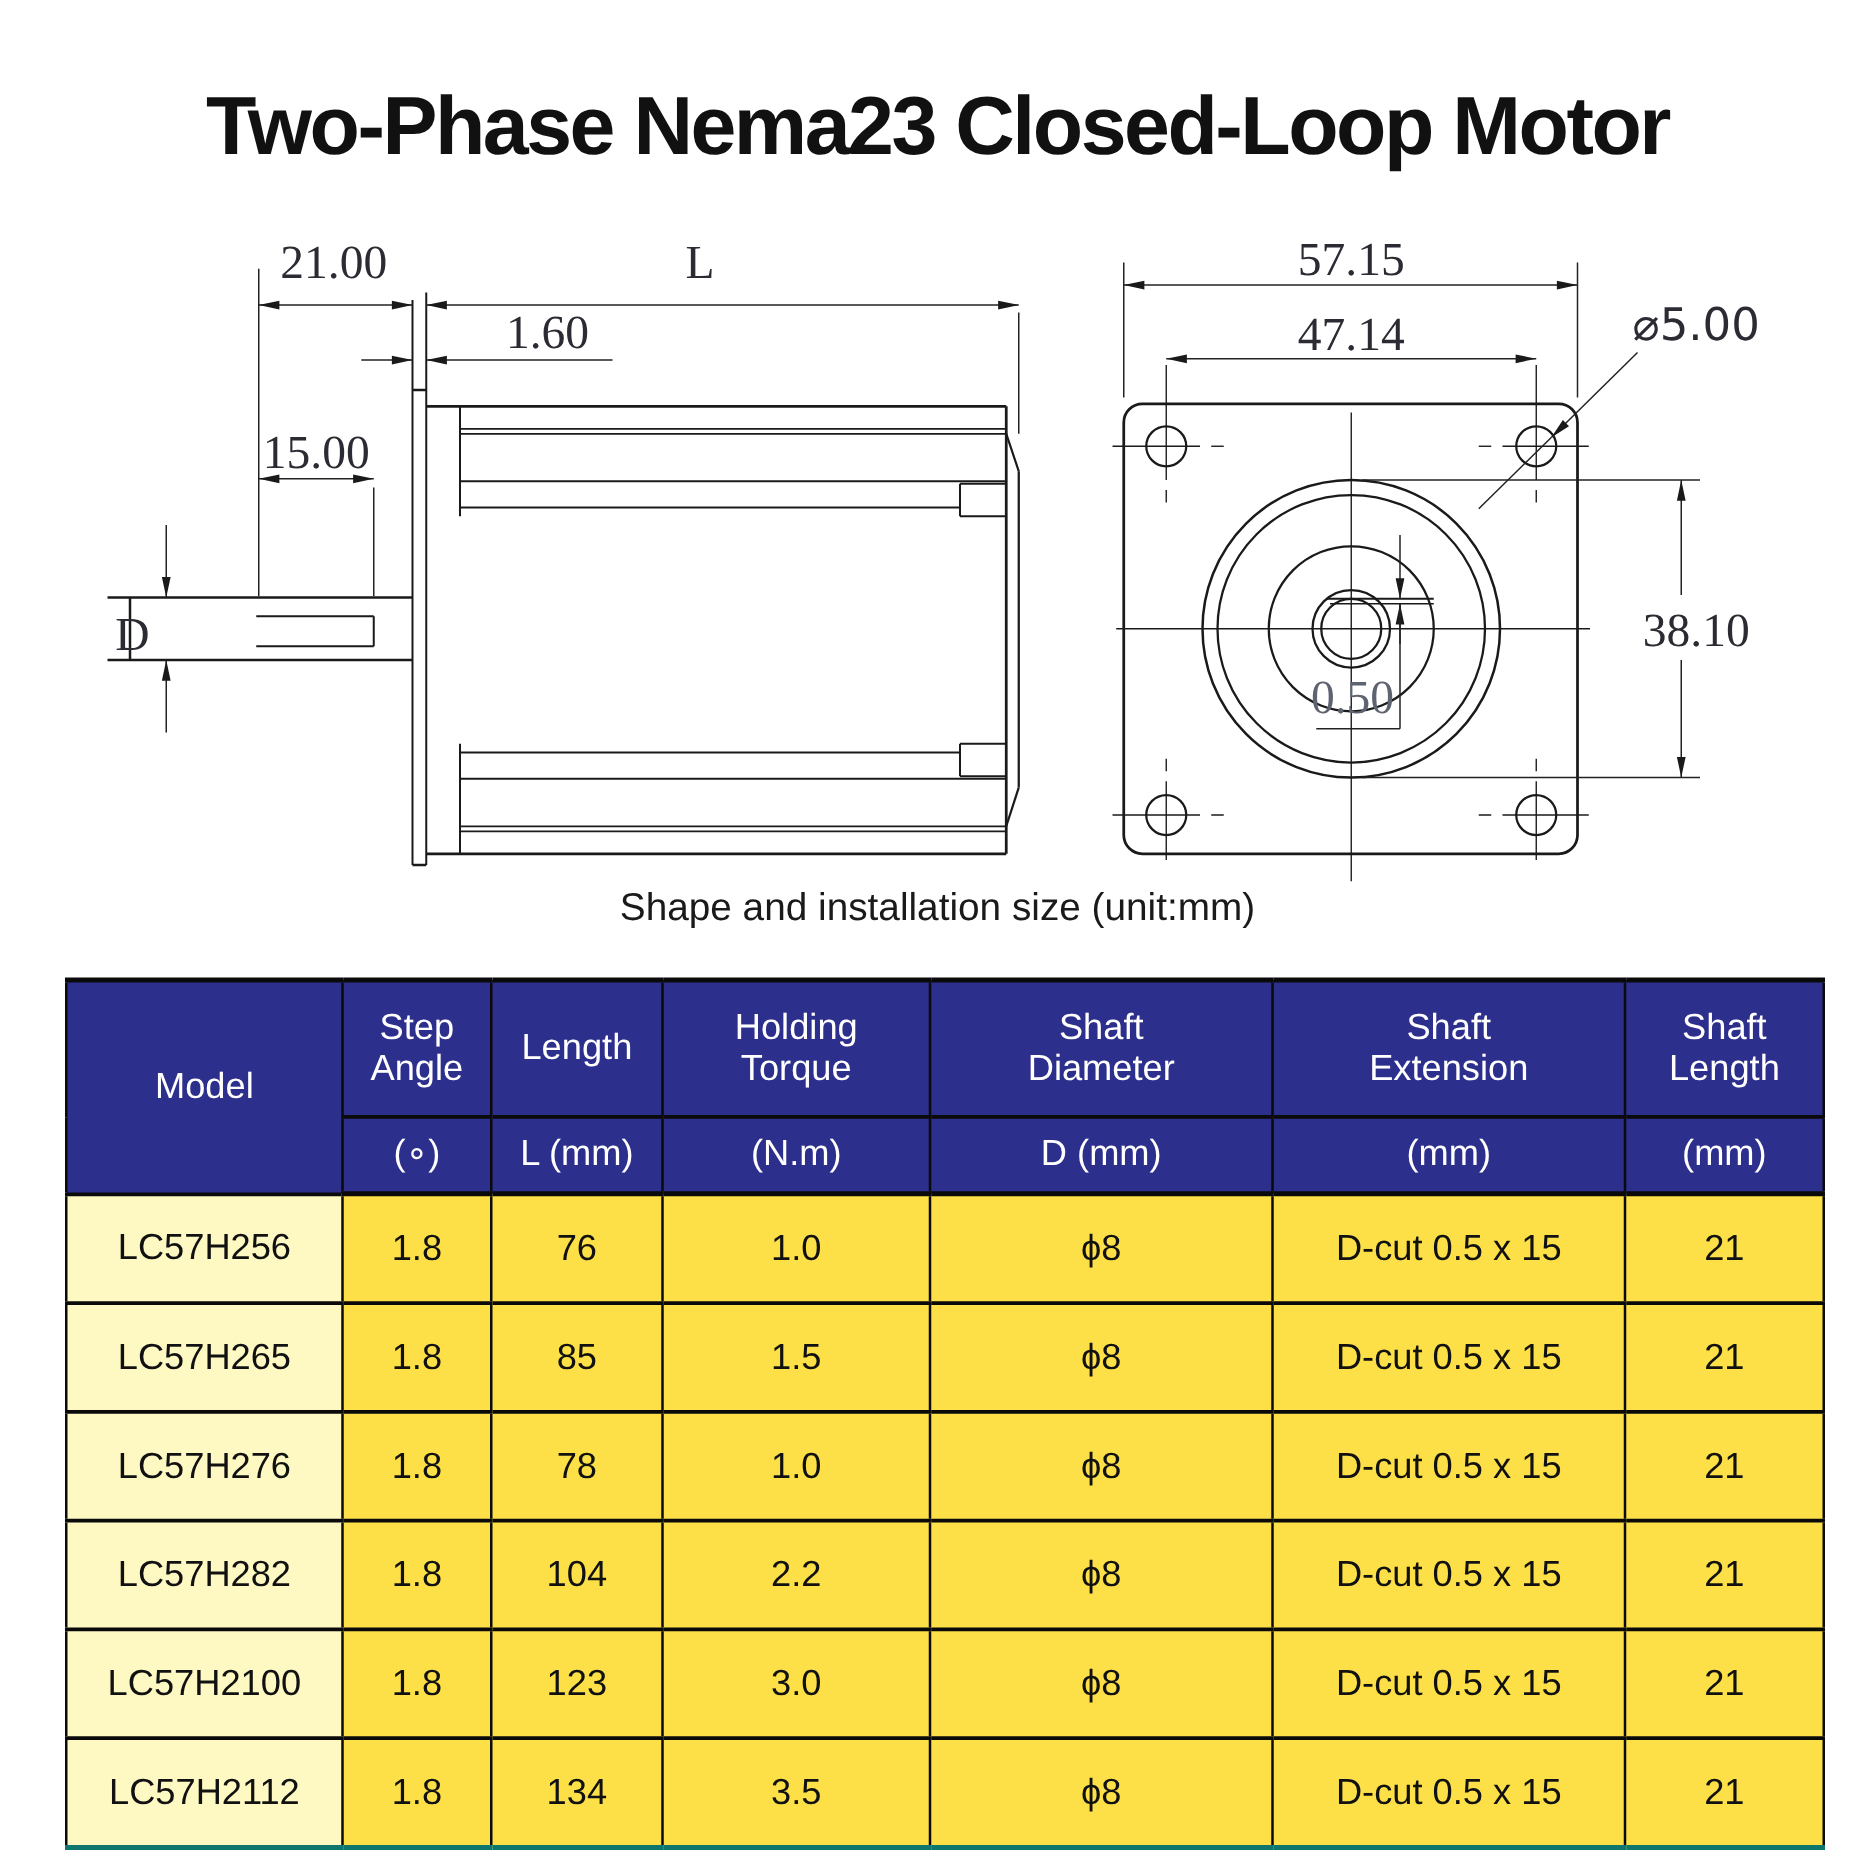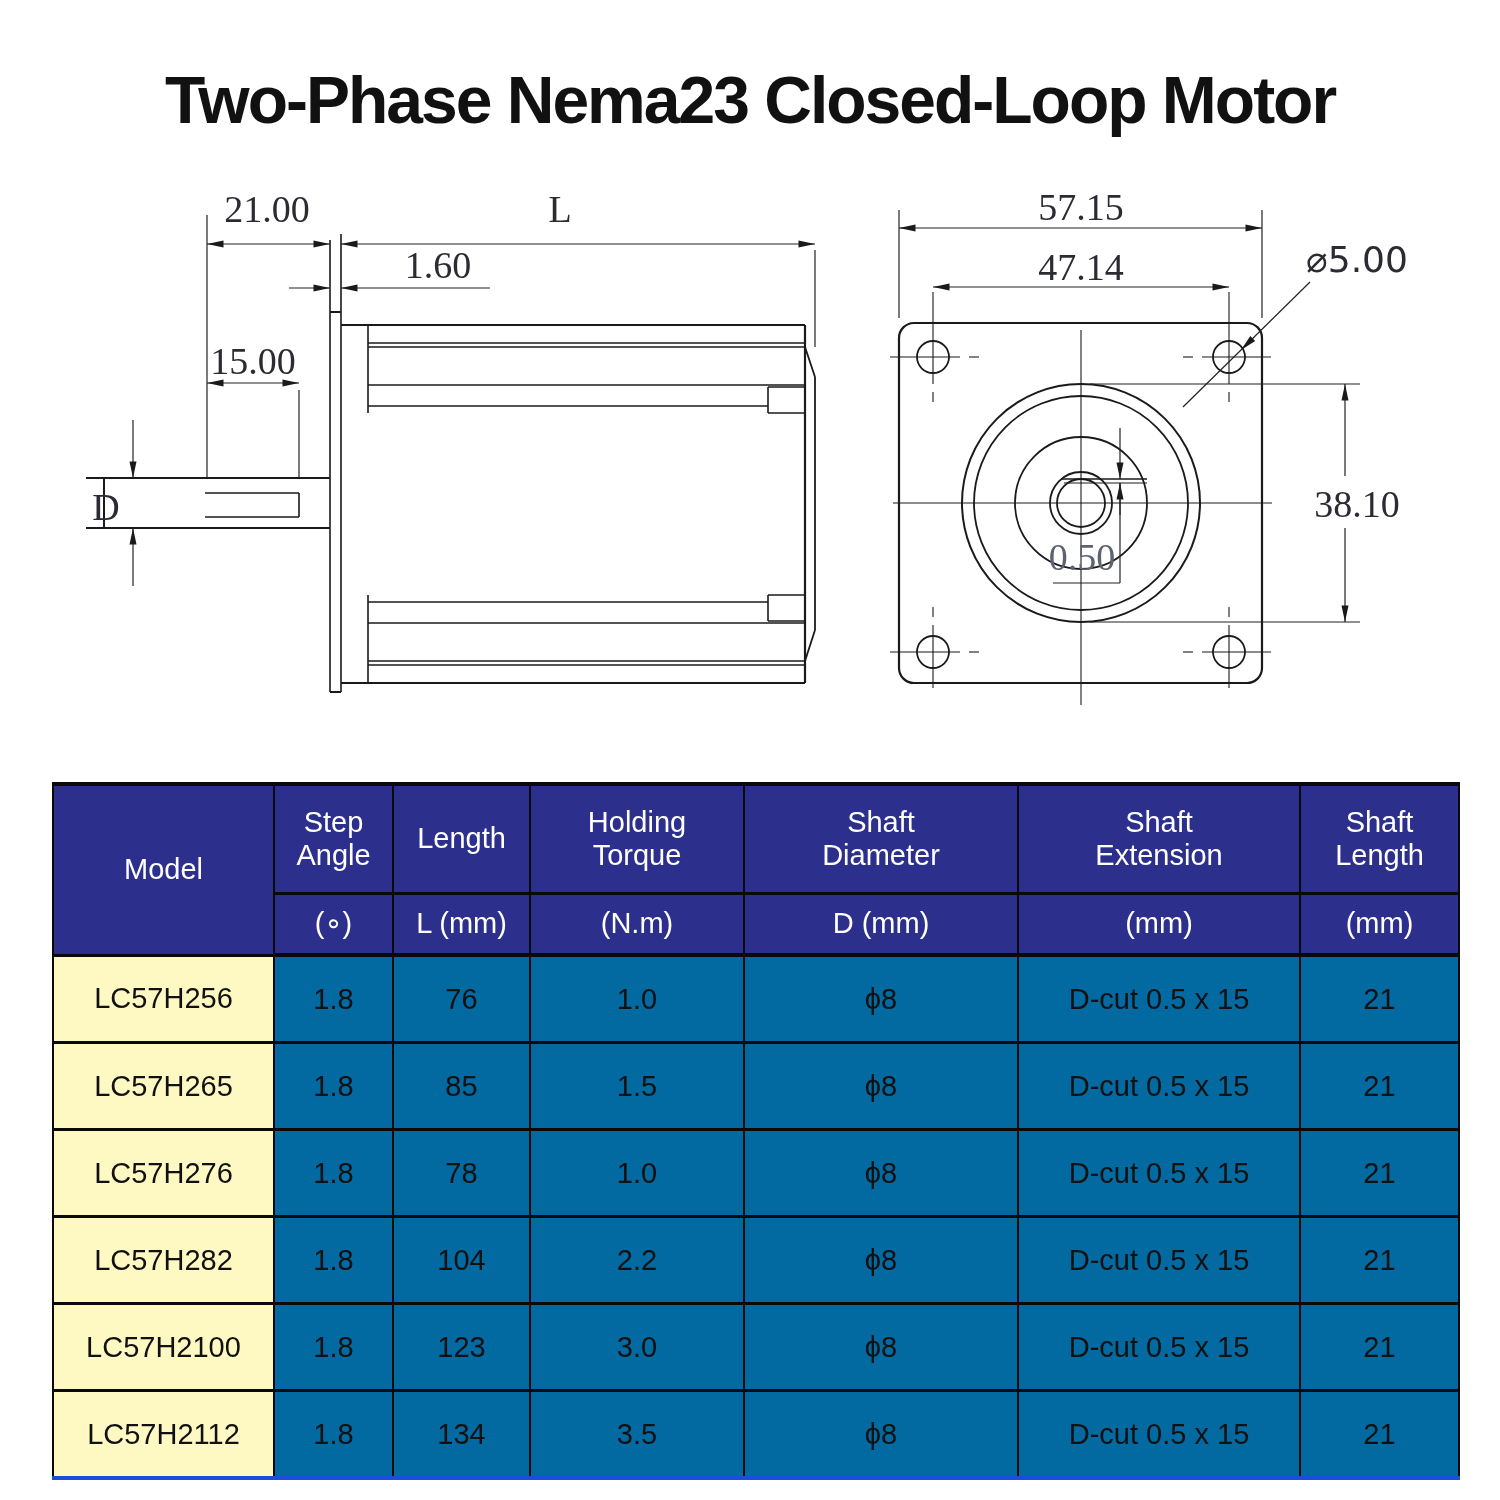--- a/index.html
+++ b/index.html
@@ -23,24 +23,24 @@
   table.spec{position:absolute;left:52px;top:782px;width:1406px;border-collapse:collapse;
     table-layout:fixed;font-size:29px;color:#111;}
   table.spec col.c0{width:221px}table.spec col.c1{width:119px}table.spec col.c2{width:137px}
   table.spec col.c3{width:214px}table.spec col.c4{width:274px}table.spec col.c5{width:282px}
   table.spec col.c6{width:159px}
   table.spec th{background:#2d2f8c;color:#fff;font-weight:400;border:2px solid #0a0a0a;
     text-align:center;vertical-align:middle;line-height:1.15;}
   table.spec thead tr.main th{height:104px;border-bottom:3px solid #0a0a0a;border-top:4px solid #0a0a0a;}
   table.spec thead tr.sub th{height:56px;border-bottom:4px solid #0a0a0a;}
   table.spec th.model{border-bottom:4px solid #0a0a0a;}
-  table.spec td{height:82px;text-align:center;vertical-align:middle;background:#0369a1;
+  table.spec td{height:82px;text-align:center;vertical-align:middle;background:#fde047;
     border-left:2px solid #0a0a0a;border-right:2px solid #0a0a0a;border-top:3px solid #0a0a0a;border-bottom:3px solid #0a0a0a;}
   table.spec td.model{background:#fef9c3;}
-  table.spec tr:last-child td{border-bottom:4px solid #1d4ed8;}
+  table.spec tr:last-child td{border-bottom:4px solid #0f766e;}
   .hl2:empty{display:none;}
 </style>
 </head>
 <body>
 
 <div id="canvas">
 
   <h1 class="page-title">Two-Phase Nema23 Closed-Loop Motor</h1>
 
   <svg id="drawing" viewBox="0 170 1500 545">
@@ -169,20 +169,21 @@
       <line class="dim" x1="1120" y1="483" x2="1120" y2="583"></line>
       <line class="dim" x1="1053" y1="583" x2="1120" y2="583"></line>
       <text class="dimtext" x="1081" y="220">57.15</text>
       <text class="dimtext" x="1081" y="280">47.14</text>
       <text class="dimtext dia" x="1357" y="272">⌀5.00</text>
       <text class="dimtext" x="1357" y="517">38.10</text>
       <text class="dimtext light" x="1082" y="570">0.50</text>
     </g>
   </svg>
 
+  <div class="caption">Shape and installation size (unit:mm)</div>
 
   <table class="spec">
     <colgroup>
       <col class="c0">
         <col class="c1">
         <col class="c2">
         <col class="c3">
       <col class="c4">
         <col class="c5">
         <col class="c6">

